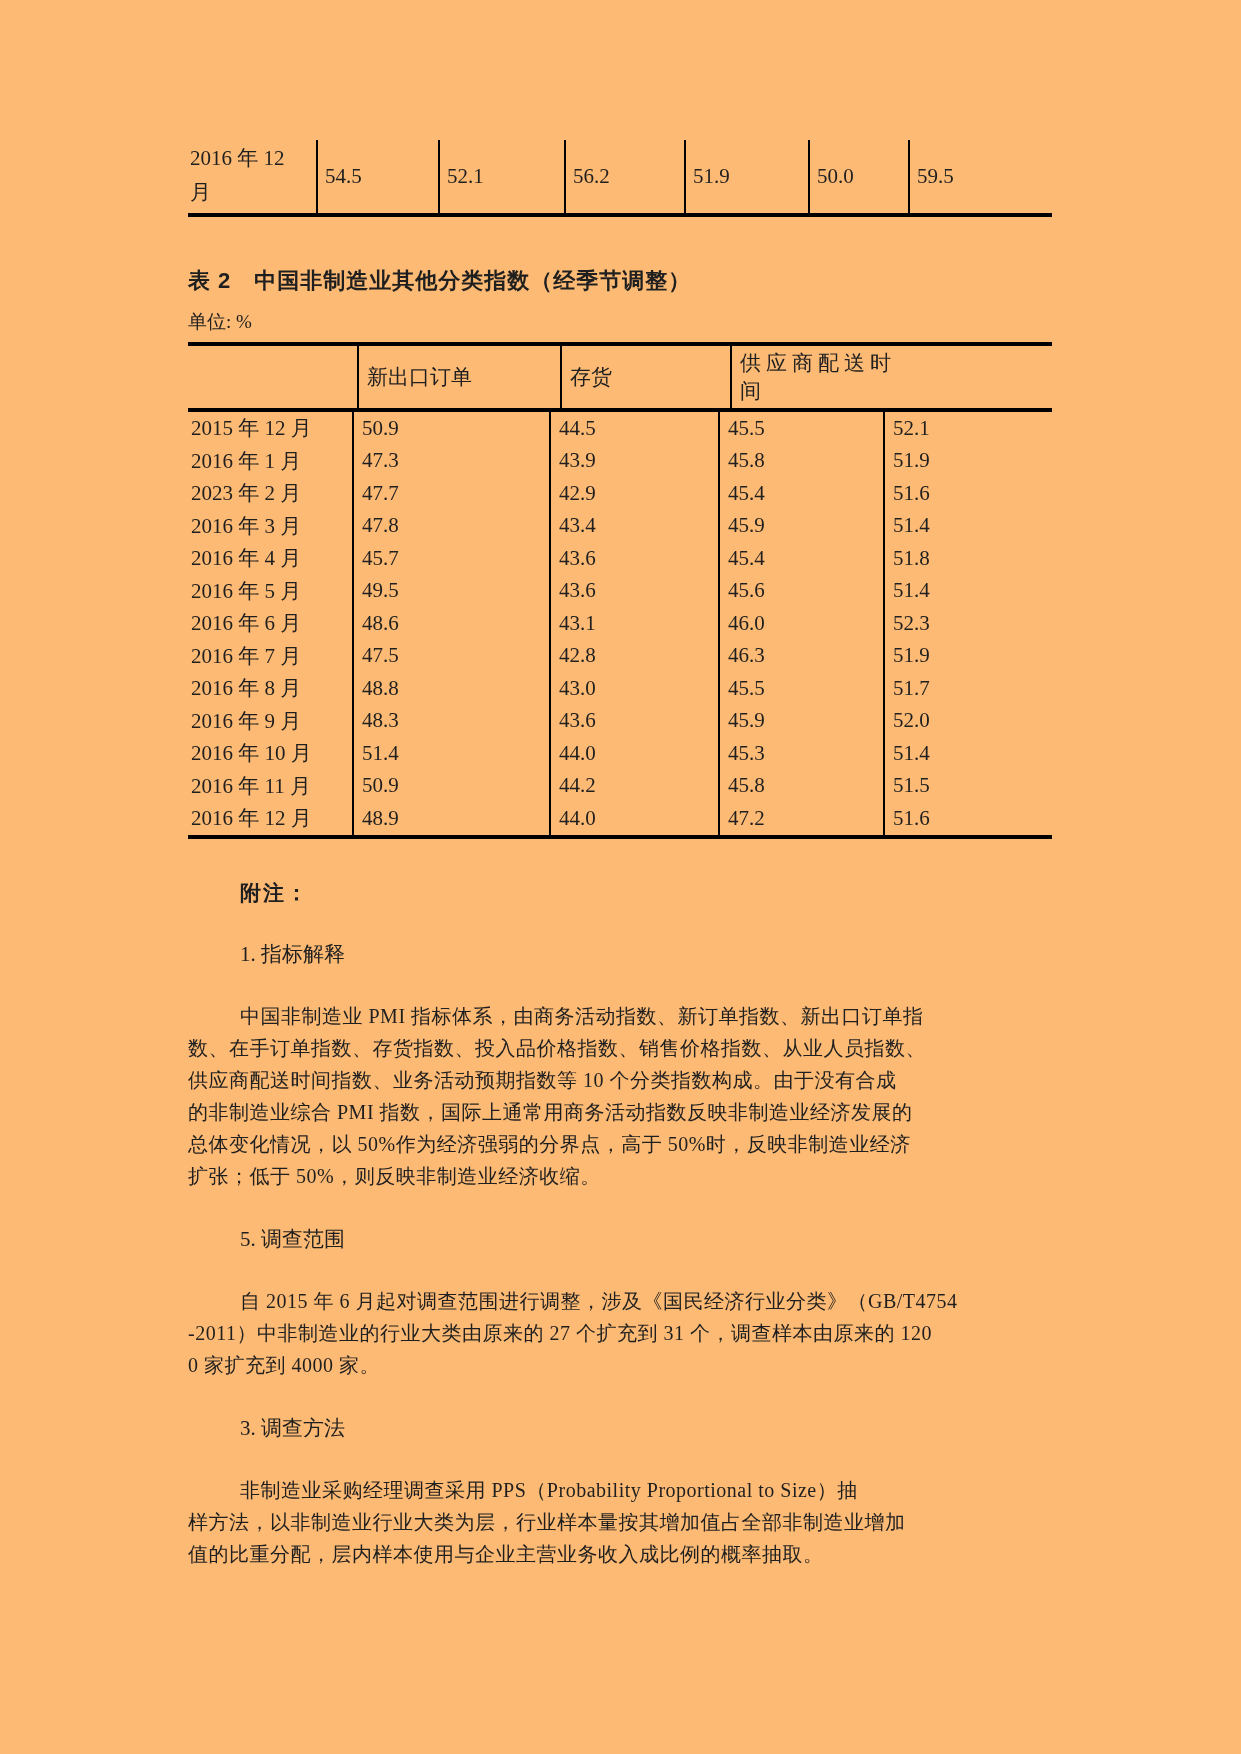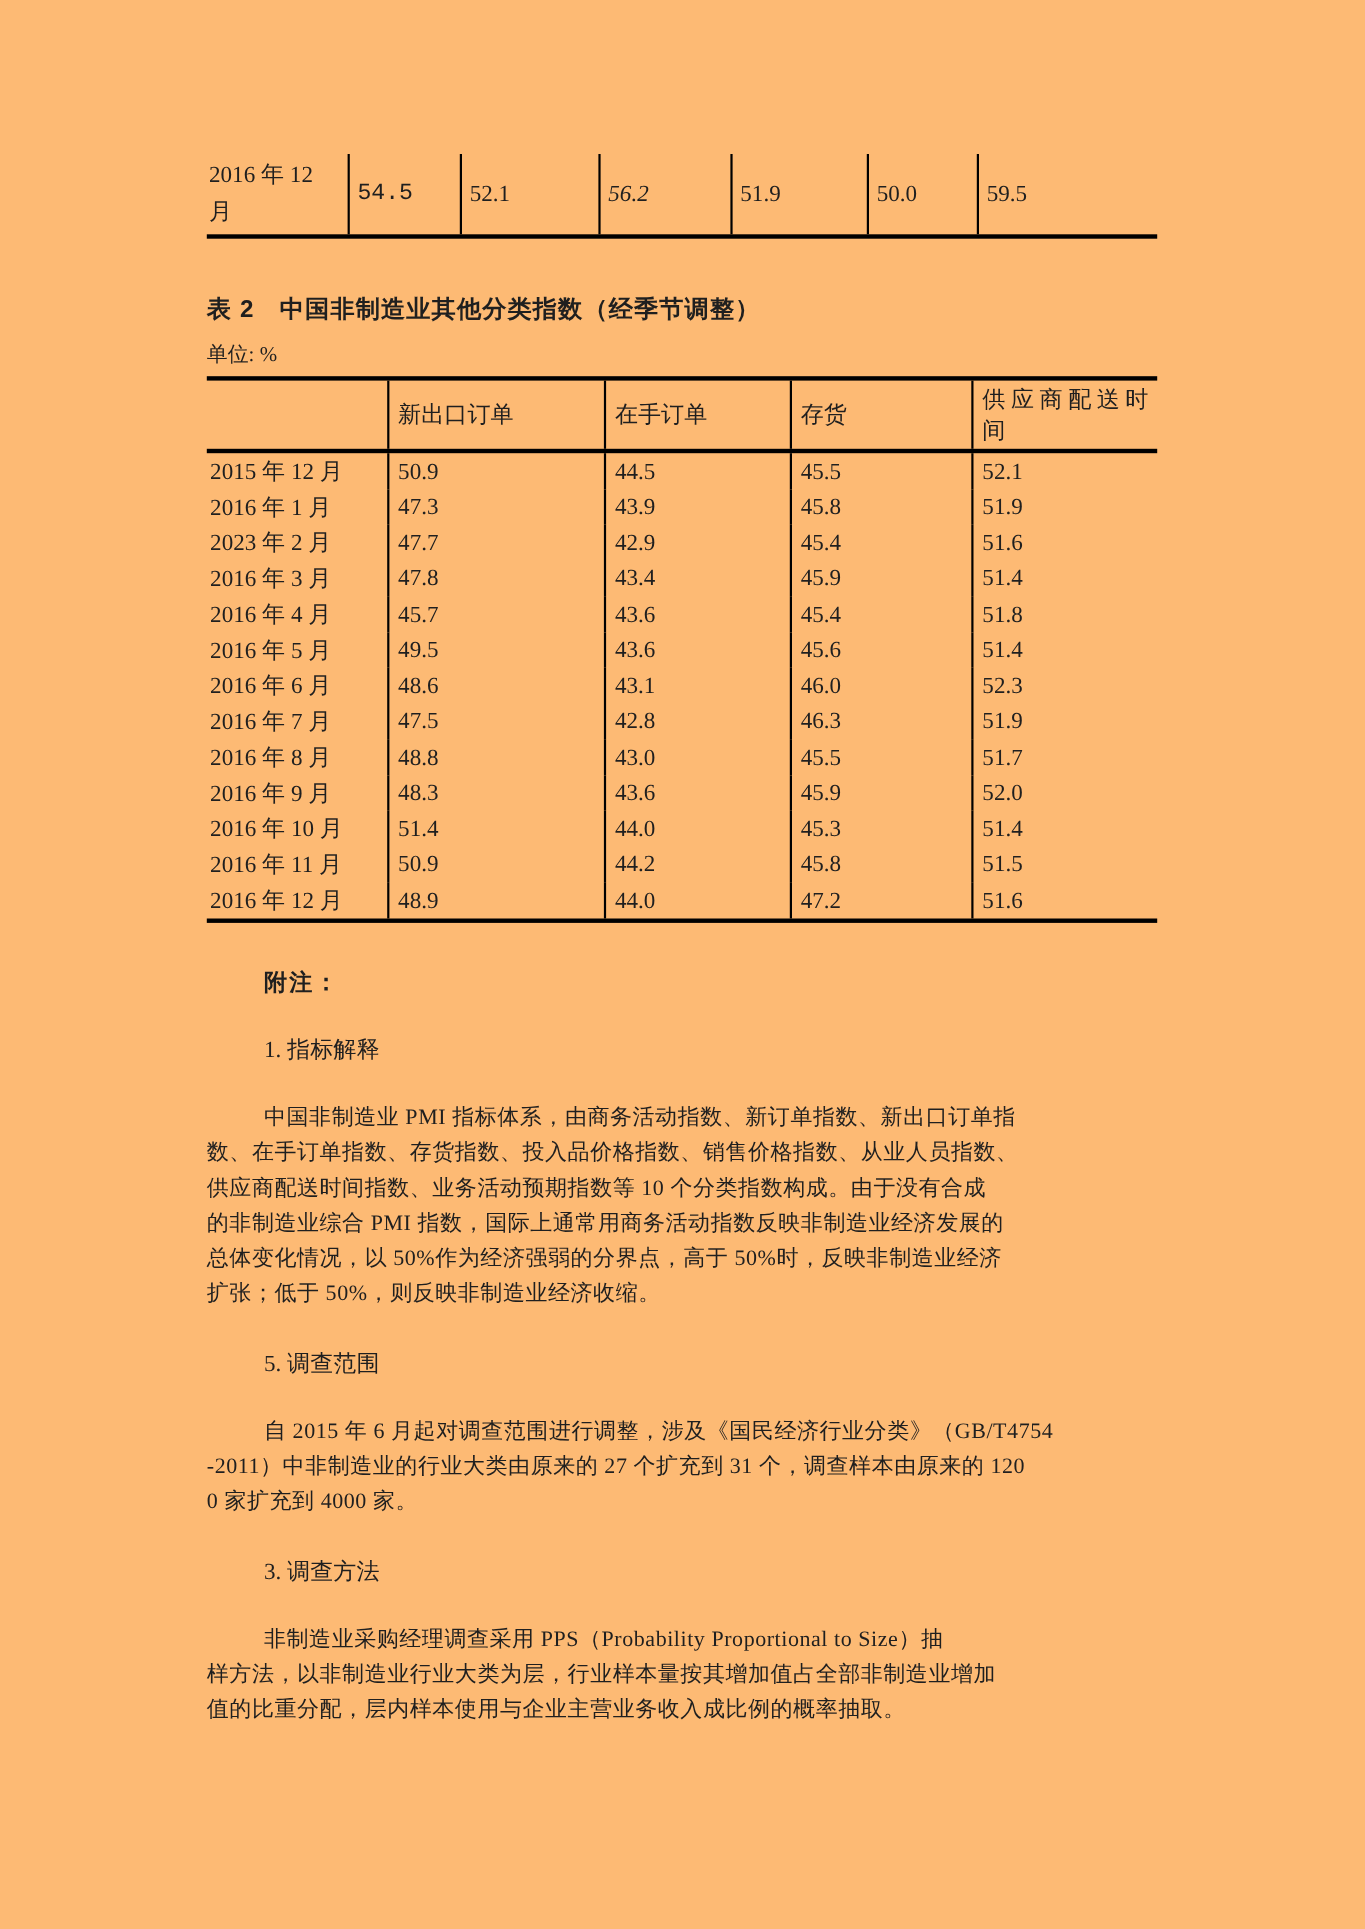--- a/index.html
+++ b/index.html
@@ -33,23 +33,23 @@
     padding: 1px 16px 0 2px;
     line-height: 34px;
   }
   .t1 .val {
     box-sizing: border-box;
     border-left: 2px solid #000;
     display: flex;
     align-items: center;
     padding-left: 7px;
   }
-  .t1 .v0 { width: 102px; font-family: Liberation Mono, monospace; }
+  .t1 .v0 { width: 122px; }
   .t1 .v1 { width: 126px; }
-  .t1 .v2 { width: 120px; font-style: italic; }
+  .t1 .v2 { width: 120px; }
   .t1 .v3 { width: 124px; }
   .t1 .v4 { width: 100px; }
   .t1 .v5 { width: 120px; }
 
   
   .t2-title {
     margin-top: 49px;
     font-size: 22px;
     font-weight: bold;
     letter-spacing: 1px;
@@ -129,21 +129,20 @@
       <div class="val v5">59.5</div>
     </div>
 
     <div class="t2-title">表 2　中国非制造业其他分类指数（经季节调整）</div>
     <div class="unit">单位: %</div>
 
     <div class="t2">
       <div class="t2-header">
         <div class="cell lab"></div>
         <div class="cell val c1">新出口订单</div>
-        <div class="cell val c2">在手订单</div>
         <div class="cell val c3">存货</div>
         <div class="cell val c4">供应商配送时间</div>
       </div>
       <div>
           <div class="t2-row">
             <div class="cell lab">2015 年 12 月</div>
             <div class="cell val c1">50.9</div>
             <div class="cell val c2">44.5</div>
             <div class="cell val c3">45.5</div>
             <div class="cell val c4">52.1</div>

